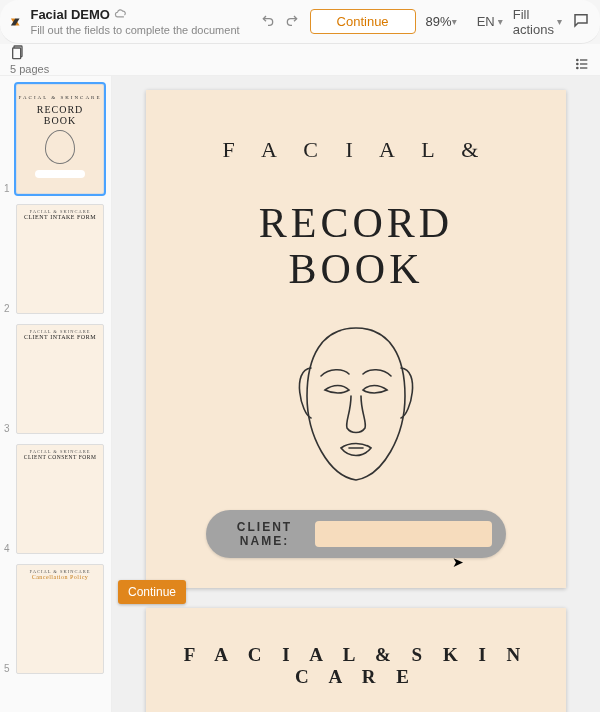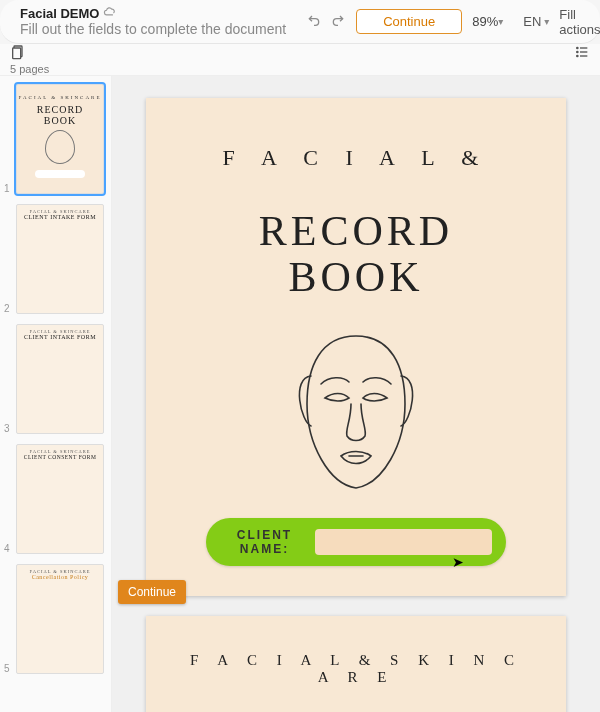--- a/index.html
+++ b/index.html
@@ -20,21 +20,21 @@
     gap:10px;
     border-radius:19px;
   }
   .logo {
     width:24px; height:24px; display:block;
   }
   .title-block { display:flex; flex-direction:column; line-height:1.1; flex:0 0 auto; margin-right:6px;}
   .title-row { display:flex; align-items:center; gap:4px;}
   .doc-title { font-weight:600; font-size:13px; color:#222;}
   .cloud-icon { color:#999; }
-  .subtitle { font-size:14px; color:#888; }
+  .subtitle { font-size:11px; color:#888; }
   .hist { display:flex; gap:8px; align-items:center; color:#8c8c8c; margin-left:4px;}
   .hist svg { width:16px; height:16px; cursor:pointer; }
   .continue-btn {
     border:1px solid #e19127;
     color:#d97a00;
     background:#fff;
     padding:4px 26px;
     border-radius:4px;
     font-size:13px;
     font-weight:500;
@@ -43,21 +43,21 @@
   .zoom { font-size:13px; color:#444; display:flex; align-items:center; gap:0; cursor:pointer;}
   .spacer { flex:1; }
   .lang, .more-actions { font-size:13px; color:#555; display:flex; align-items:center; gap:3px; cursor:pointer;}
   .chat-icon { width:18px; height:18px; color:#555; cursor:pointer;}
   .chev { font-size:10px; color:#888; }
 
   
   .sub-header {
     background:#fafafa;
     border-bottom:1px solid #eee;
-    display:flex; align-items:flex-start; justify-content:space-between;
+    display:flex; align-items:flex-end; justify-content:space-between;
     height:32px;
     padding:0 10px;
   }
   .sub-left { display:flex; flex-direction:column; line-height:1; }
   .sub-left .icon-row { display:flex; gap:6px; align-items:center; }
   .pages-icon svg, .list-icon svg { width:16px; height:16px; color:#555; cursor:pointer;}
   .pages-label { font-size:11px; color:#777; margin-top:2px;}
   .sub-right { display:flex; align-items:center; gap:8px; }
 
   
@@ -128,21 +128,21 @@
     background:#e0861c;
     color:#fff;
     padding:5px 10px;
     font-size:12px;
     border-radius:3px;
     cursor:pointer;
     box-shadow:0 1px 3px rgba(0,0,0,.25);
   }
   .page {
     width:420px;
-    margin:8px auto 20px auto;
+    margin:0 auto 20px auto;
     background:#f8e8d4;
     box-shadow:0 1px 4px rgba(0,0,0,.22);
     font-family:"Times New Roman", serif;
     color:#222;
     padding:44px 26px 30px 26px;
     text-align:center;
   }
   .page .brand {
     font-size:22px;
     letter-spacing:11px;
@@ -152,21 +152,21 @@
   .page .record {
     font-size:42px;
     letter-spacing:4px;
     line-height:1.1;
     margin-top:34px;
     font-weight:400;
   }
   .face-wrap { margin:26px auto 18px auto;}
   .face-wrap svg { width:150px; height:170px; }
   .client-row {
-    background:#84cc16;
+    background:#a3a3a3;
     border-radius:28px;
     width:300px;
     margin:14px auto 0 auto;
     padding:10px 14px;
     display:flex; align-items:center; gap:6px;
     box-shadow:0 1px 3px rgba(0,0,0,.15);
   }
   .client-label {
     font-family:-apple-system,Arial,sans-serif;
     font-size:12px; letter-spacing:2px; font-weight:600; color:#333;
@@ -175,21 +175,21 @@
     flex:1; height:26px;
     background:#f6dcbd;
     border-radius:4px;
     border:none;
   }
 
   .page.page2 {
     padding:36px 30px 30px 30px;
   }
   .page.page2 .brand2 {
-    font-size:15px; letter-spacing:8px; font-weight:400;
+    font-size:19px; letter-spacing:8px; font-weight:700;
   }
 
   .cursor-pointer {
     position:absolute;
     left:340px; top:478px;
     font-size:14px; color:#000;
     pointer-events:none;
   }
 </style>
 </head>

